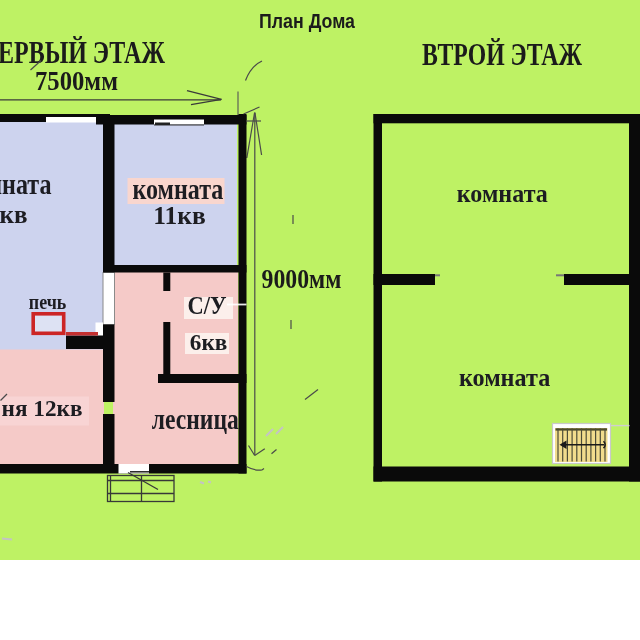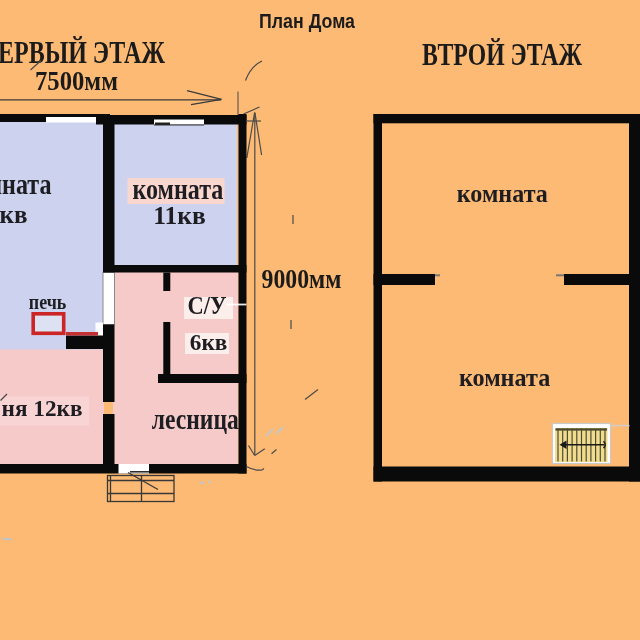--- a/index.html
+++ b/index.html
@@ -1,16 +1,16 @@
 <!DOCTYPE html>
 <html><head>
 <meta charset="utf-8">
 <style>
   html,body{margin:0;padding:0;background:#ffffff;}
-  #page{position:relative;width:640px;height:640px;background:#fdba74;overflow:hidden;
+  #page{position:relative;width:640px;height:560px;background:#bef264;overflow:hidden;
         font-family:"Liberation Serif", serif;}
   svg{position:absolute;left:0;top:0;}
 </style>
 </head>
 <body>
 <div id="page">
 <svg width="640" height="640" viewBox="0 0 640 640">
 
   <text x="259" y="27.5" font-family="Liberation Sans, sans-serif" font-weight="bold" font-size="20" fill="#1c1c1c" textLength="96" lengthAdjust="spacingAndGlyphs">План Дома</text>
 

